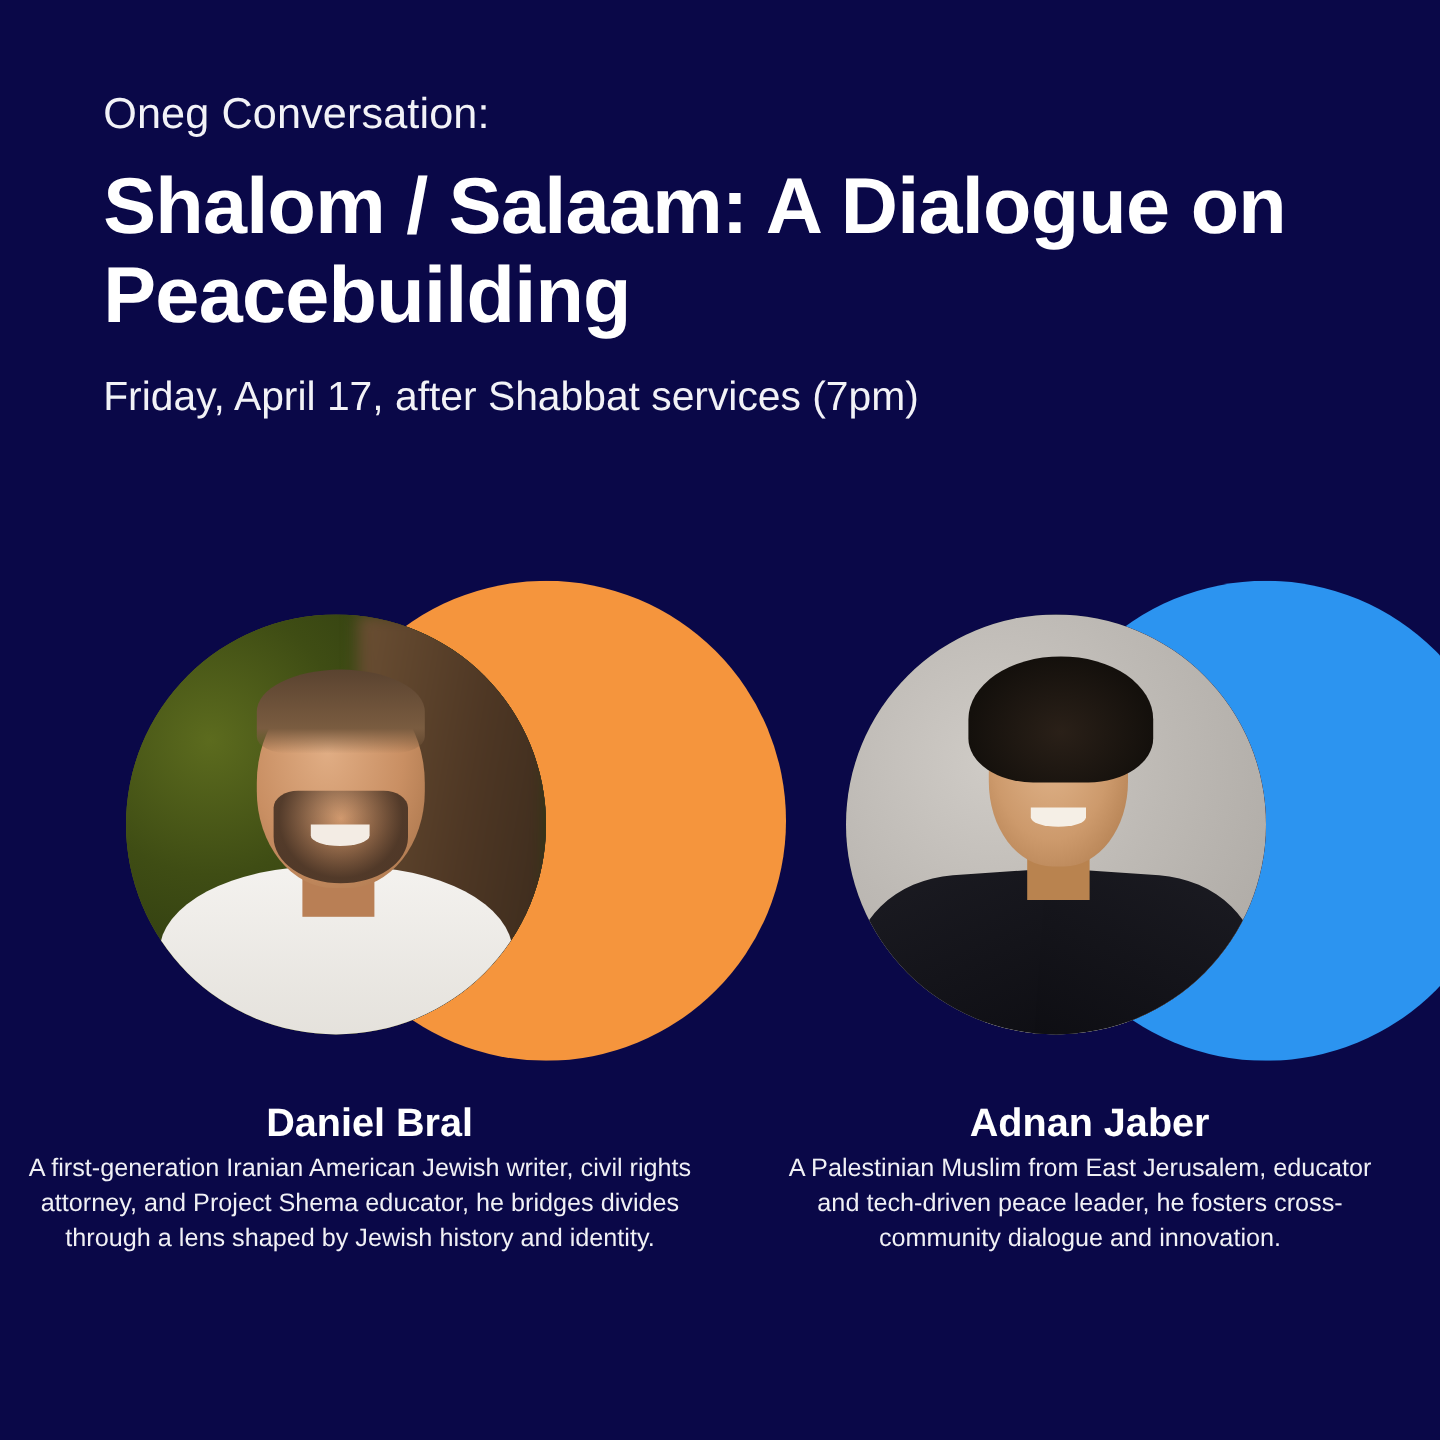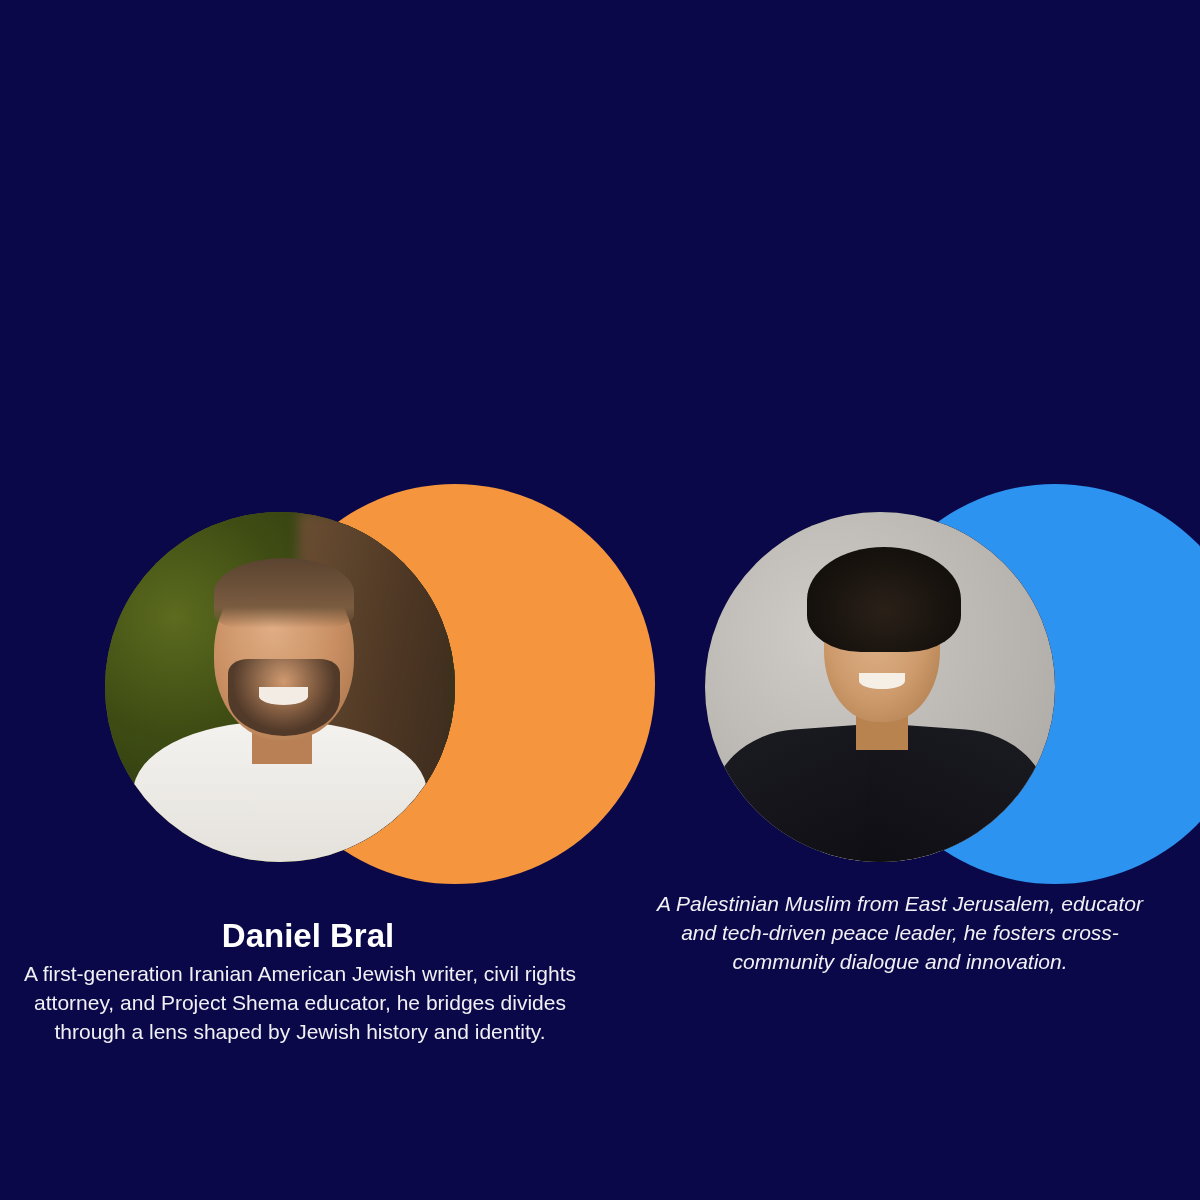--- a/index.html
+++ b/index.html
@@ -226,27 +226,32 @@
   }
   .speaker-bio {
     margin: 0;
     width: 560px;
     font-size: 21px;
     font-weight: 400;
     line-height: 1.38;
     color: #f0f0f5;
     text-align: center;
   }
-  .speaker.right .speaker-bio { width: 490px; font-style: italic; }
+  .speaker.right .speaker-bio { width: 490px; }
 </style>
 </head>
 <body>
 
 <div class="poster">
 
+  <div class="header">
+    <p class="eyebrow">Oneg Conversation:</p>
+    <h1 class="title">Shalom / Salaam: A Dialogue on Peacebuilding</h1>
+    <p class="subtitle">Friday, April 17, after Shabbat services (7pm)</p>
+  </div>
 
   <div class="speakers">
 
     <div class="speaker left">
       <div class="portrait">
         <div class="ring orange"></div>
         <div class="ring-cut"></div>
         <div class="photo">
           <div class="art art-daniel">
             <div class="daniel-shirt"></div>
@@ -271,17 +276,18 @@
             <div class="adnan-tee"></div>
             <div class="adnan-jacket-l"></div>
             <div class="adnan-jacket-r"></div>
             <div class="adnan-neck"></div>
             <div class="head adnan-head"></div>
             <div class="adnan-hair"></div>
             <div class="adnan-smile"></div>
           </div>
         </div>
       </div>
+      <p class="speaker-name">Adnan Jaber</p>
       <p class="speaker-bio">A Palestinian Muslim from East Jerusalem, educator and tech-driven peace leader, he fosters cross-community dialogue and innovation.</p>
     </div>
 
   </div>
 </div>
 
 </body></html>

